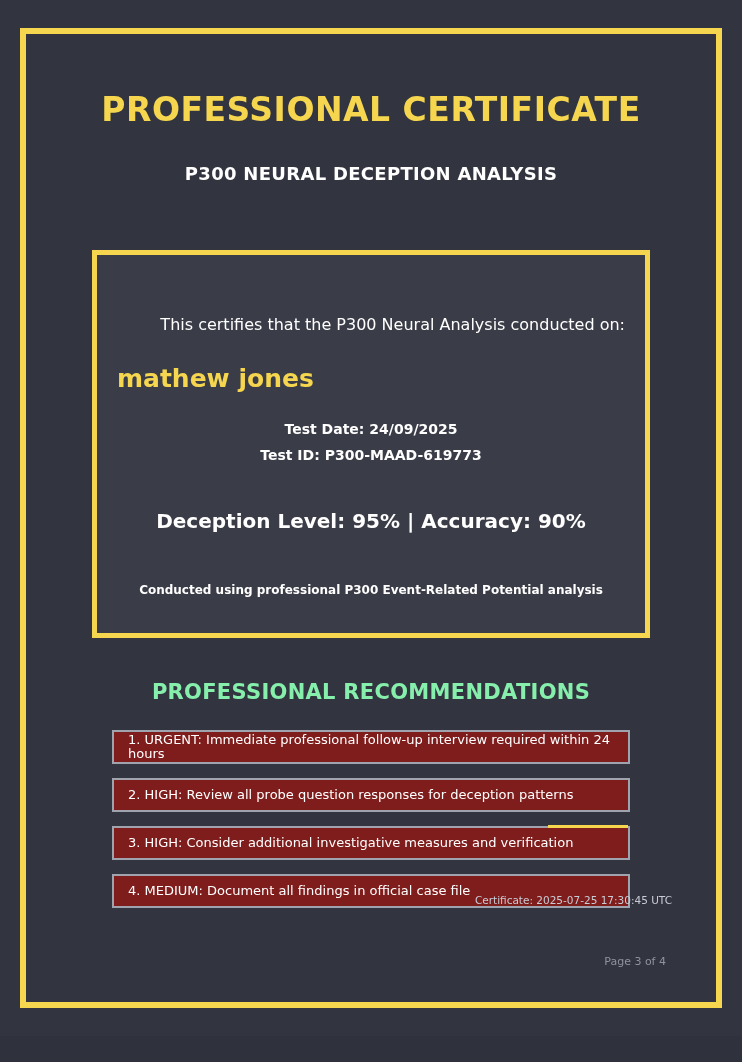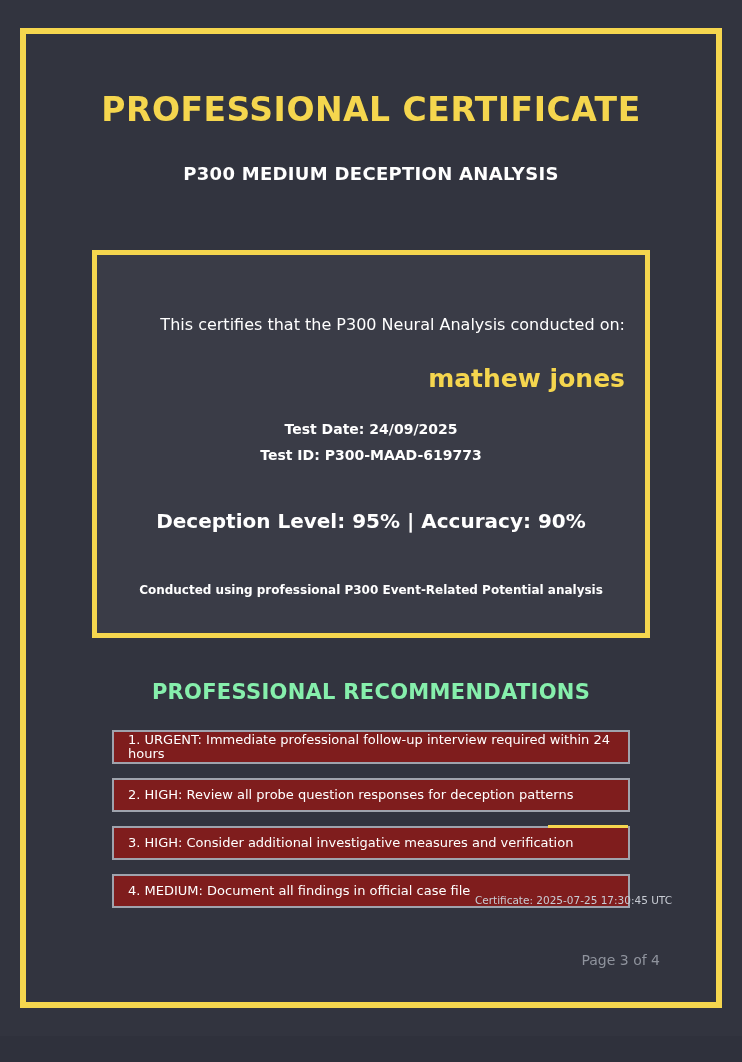--- a/index.html
+++ b/index.html
@@ -69,21 +69,21 @@
     padding: 44px 20px 36px 20px;
     min-height: 380px;
   }
   .certifies {
     text-align: right;
     color: #ffffff;
     font-size: 16px;
     margin-top: 16px;
   }
   .subject-name {
-    text-align: right;
+    text-align: left;
     color: #f5d64e;
     font-size: 25px;
     font-weight: bold;
     margin-top: 30px;
   }
   .meta-line {
     text-align: center;
     color: #ffffff;
     font-size: 14px;
     font-weight: bold;
@@ -150,35 +150,35 @@
   }
   .cert-stamp {
     position: absolute;
     right: 40px;
     bottom: 92px;
     color: #c8ccd4;
     font-size: 10.5px;
   }
   .page-number {
     position: absolute;
-    right: 52px;
+    right: 46px;
     bottom: 30px;
     color: #8f939d;
-    font-size: 14px;
+    font-size: 11px;
   }
 </style>
 </head>
 <body>
 
 <div class="page">
   <div class="outer-border"></div>
   <div class="inner-pad">
 
     <div class="title">PROFESSIONAL CERTIFICATE</div>
-    <div class="subtitle">P300 MEDIUM DECEPTION ANALYSIS</div>
+    <div class="subtitle">P300 NEURAL DECEPTION ANALYSIS</div>
 
     <div class="cert-box">
       <div class="certifies">This certifies that the P300 Neural Analysis conducted on:</div>
       <div class="subject-name">mathew jones</div>
       <div class="meta-line">Test Date: 24/09/2025</div>
       <div class="meta-line second">Test ID: P300-MAAD-619773</div>
       <div class="levels">Deception Level: 95% | Accuracy: 90%</div>
       <div class="conducted">Conducted using professional P300 Event-Related Potential analysis</div>
     </div>
 

